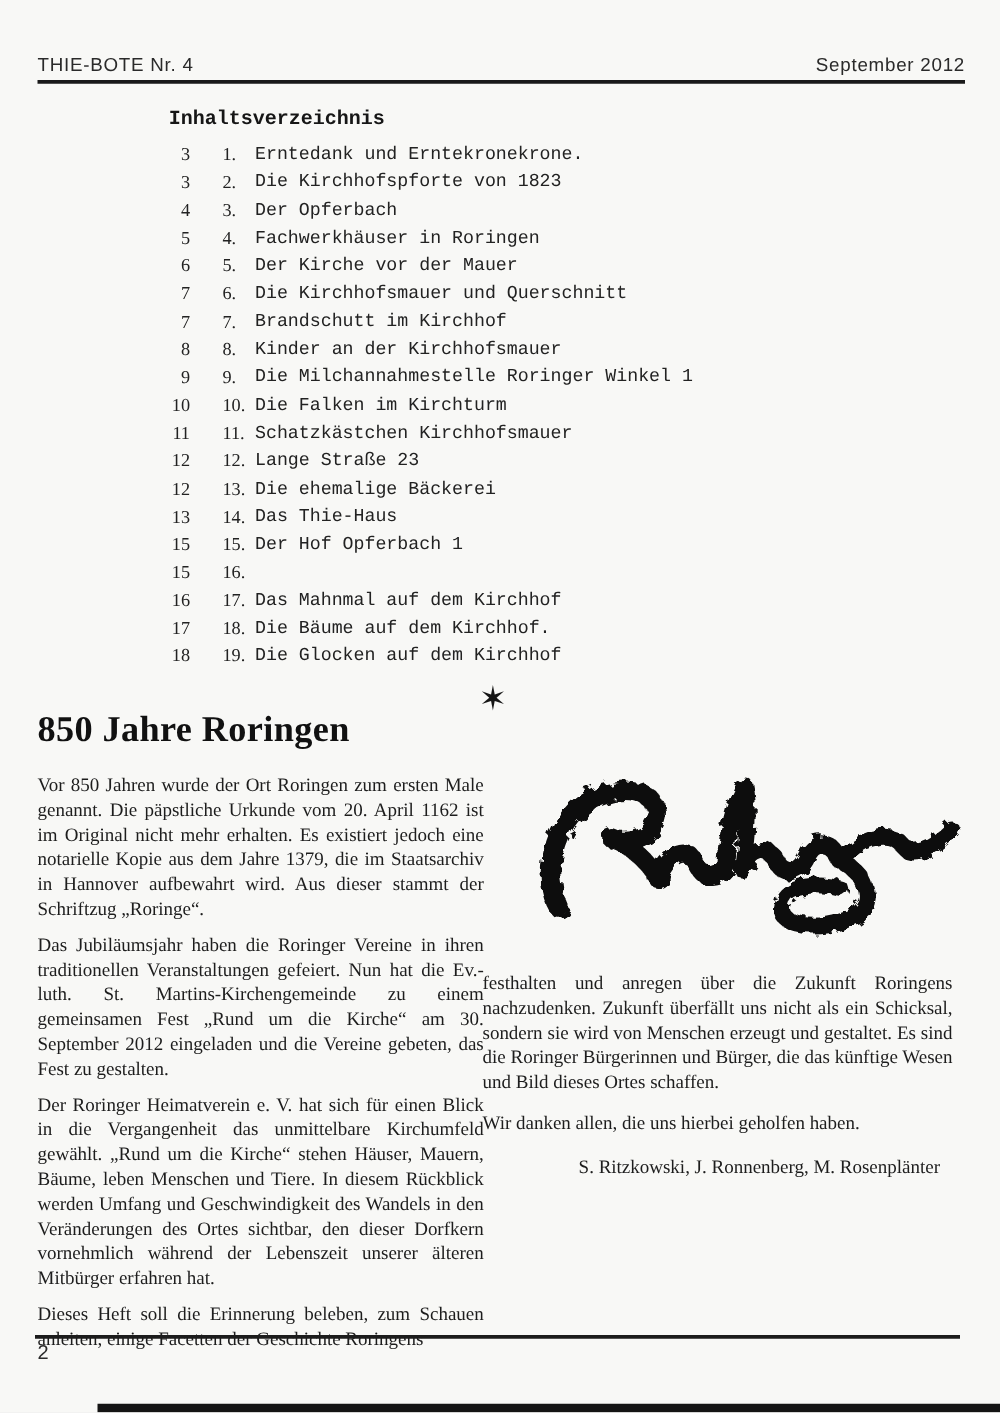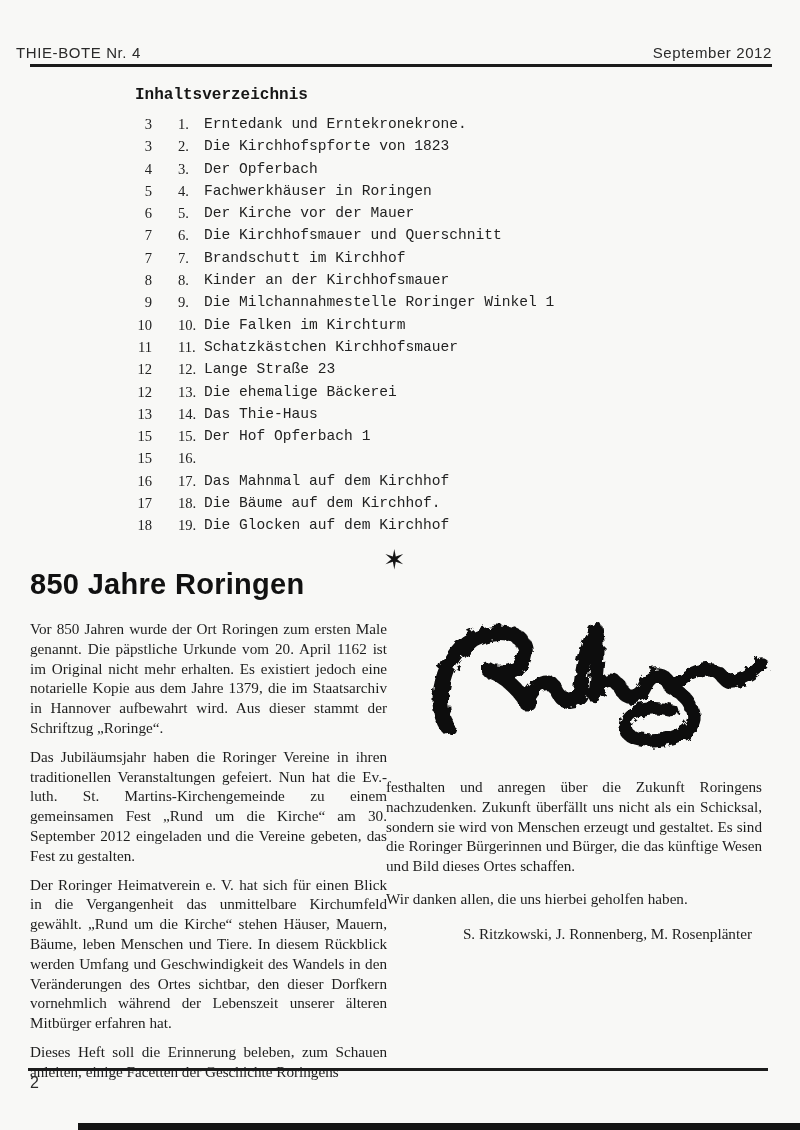--- a/index.html
+++ b/index.html
@@ -7,21 +7,21 @@
   .page{
     position:relative;
     width:800px;height:1130px;
     margin:0 auto;
     background:#f8f8f6;
     overflow:hidden;
     color:#1e1e1e;
   }
   
   .masthead-left{
-    position:absolute;left:16px;top:44px;
+    position:absolute;left:30px;top:44px;
     font-family:"Liberation Sans",sans-serif;
     font-size:15px;letter-spacing:.6px;color:#2a2a2a;
   }
   .masthead-right{
     position:absolute;right:28px;top:44px;
     font-family:"Liberation Sans",sans-serif;
     font-size:15px;letter-spacing:.6px;color:#2a2a2a;
   }
   .header-rule{
     position:absolute;left:30px;top:64px;width:742px;height:3px;
@@ -44,21 +44,21 @@
   .toc-item-title{flex:1;white-space:nowrap;font-family:Liberation Mono, monospace;}
   
   .ornament{
     position:absolute;left:383px;top:544px;
     font-size:27px;color:#151515;
     font-family:"DejaVu Sans",sans-serif;
   }
   
   .article-title{
     position:absolute;left:30px;top:568px;
-    font-family:Liberation Sans, sans-serif;
+    font-family:Liberation Serif, serif;
     font-weight:bold;font-size:29px;color:#111;
     letter-spacing:.3px;
   }
   .col{position:absolute;font-family:"Liberation Serif",serif;}
   .col p{
     margin:0;
     font-size:15.2px;line-height:19.8px;
     text-align:justify;color:#1d1d1d;
   }
   .col p + p{margin-top:9px;}

